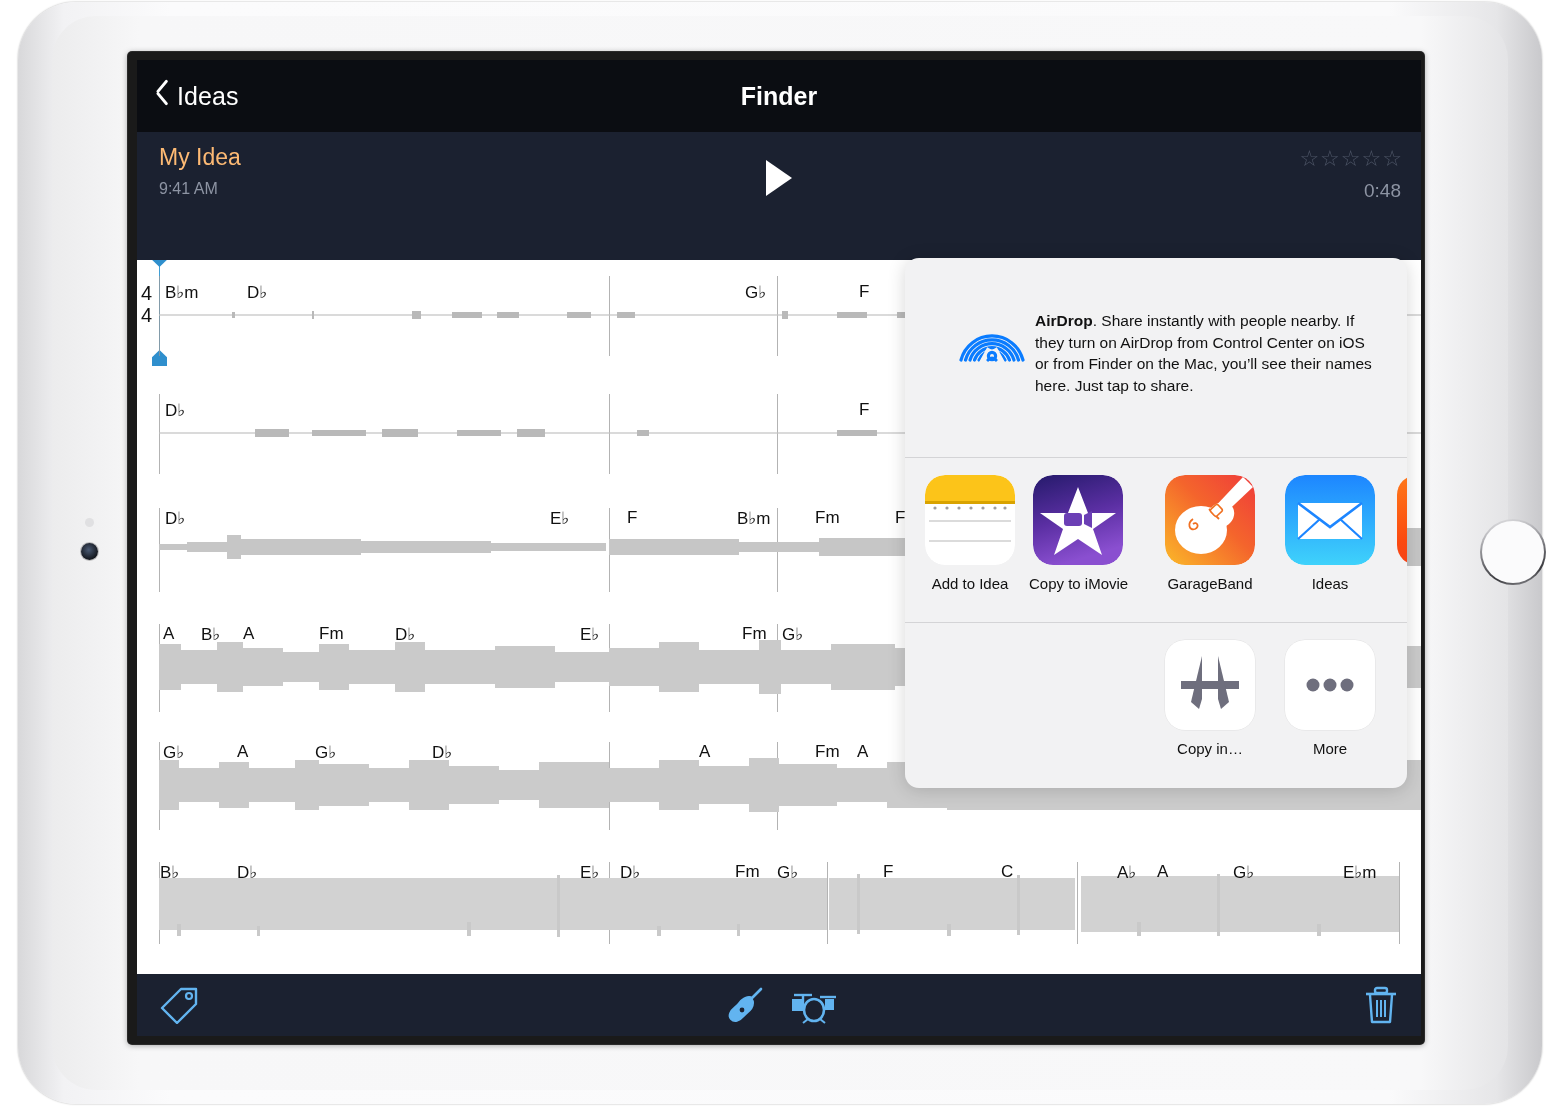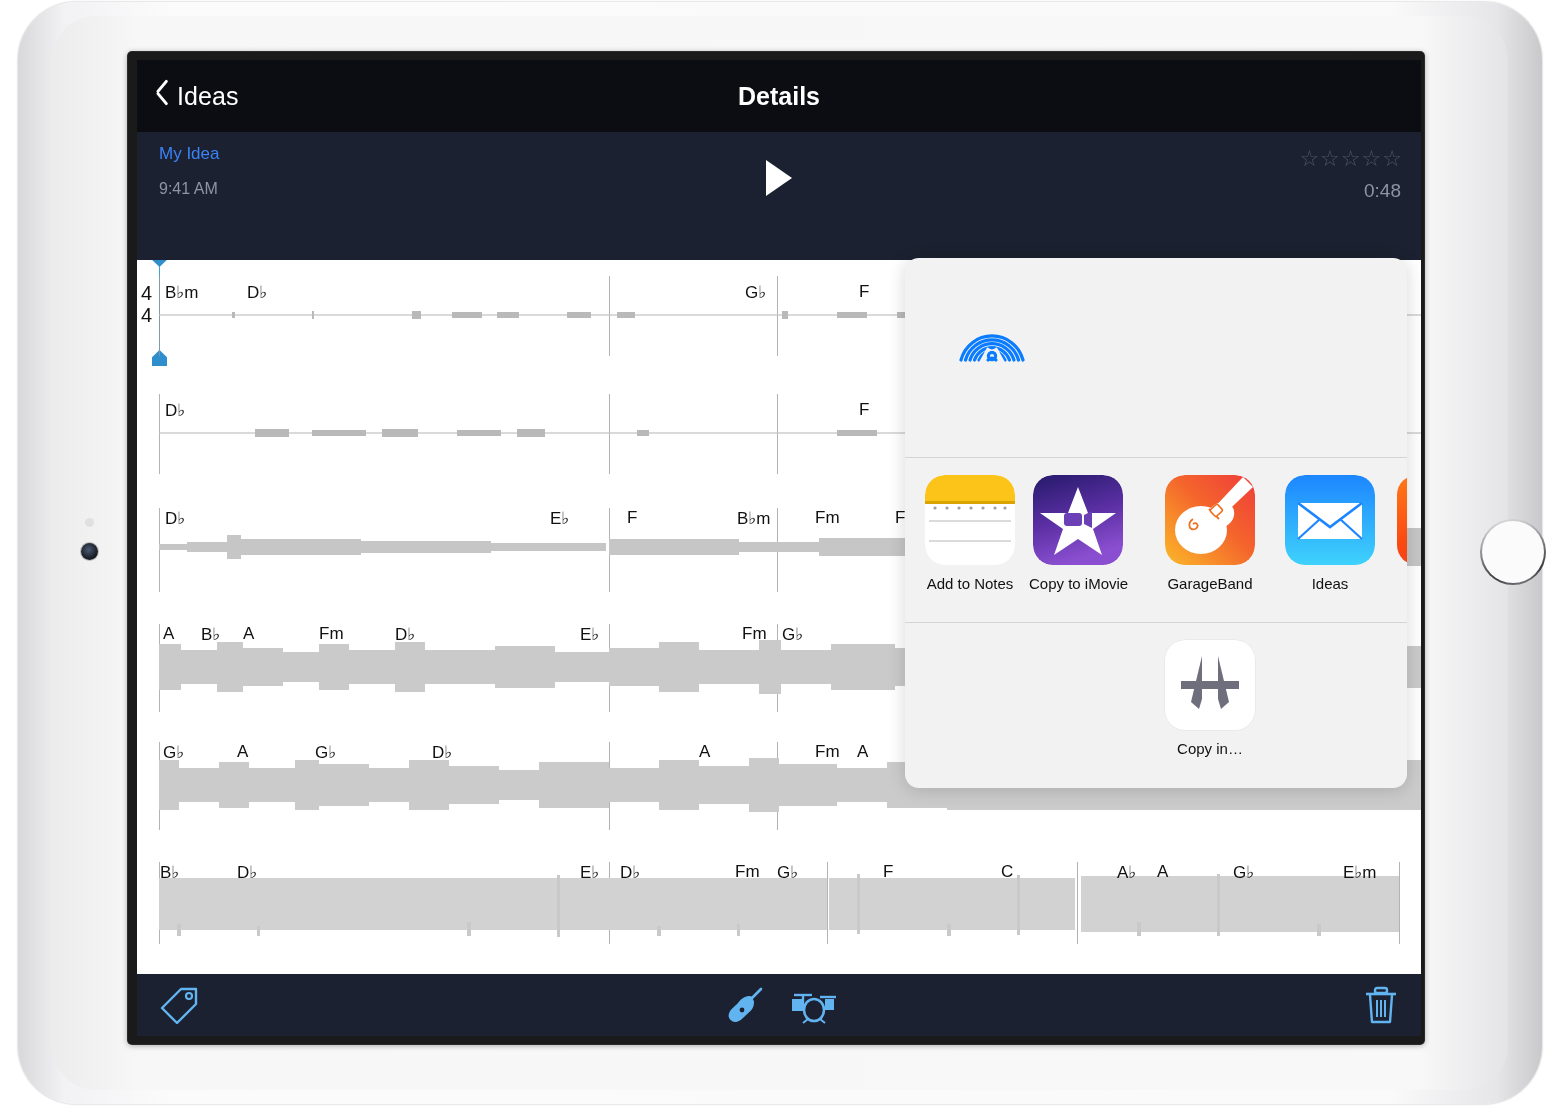--- a/index.html
+++ b/index.html
@@ -82,21 +82,21 @@
   #back-label { font-size: 25px; letter-spacing: .1px; }
   #nav-title {
     width: 100%; text-align: center; color: #fff; font-size: 25px; font-weight: bold;
   }
 
   
   #info-header {
     position: absolute; left: 0; top: 72px; width: 1284px; height: 128px;
     background: #1b2130;
   }
-  #idea-title { position: absolute; left: 22px; top: 12px; color: #3b82f6; font-size: 17px; }
+  #idea-title { position: absolute; left: 22px; top: 12px; color: #fdba74; font-size: 23px; }
   #idea-time  { position: absolute; left: 22px; top: 48px; color: #8d94a3; font-size: 16px; }
   #play-button {
     position: absolute; left: 50%; top: 28px; transform: translateX(-50%);
     width: 0; height: 0; cursor: pointer;
     border-left: 26px solid #ffffff;
     border-top: 18px solid transparent;
     border-bottom: 18px solid transparent;
   }
   #rating-stars {
     position: absolute; right: 18px; top: 14px;
@@ -214,21 +214,21 @@
 
 <div id="screen-bezel"></div>
 
 <div id="screen">
 
   <div id="nav-bar">
     <div id="back-button">
       <span class="chev"></span>
       <span id="back-label">Ideas</span>
     </div>
-    <div id="nav-title">Details</div>
+    <div id="nav-title">Finder</div>
   </div>
 
   <div id="info-header">
     <div id="idea-title">My Idea</div>
     <div id="idea-time">9:41 AM</div>
     <div id="play-button"></div>
     <div id="rating-stars">☆☆☆☆☆</div>
     <div id="duration">0:48</div>
 
     <div id="header-toolbar">
@@ -537,20 +537,21 @@
             <path d="M10.5 56 a27.5 27.5 0 0 1 53 0"></path>
             <path d="M6 56 a32 32 0 0 1 62 0"></path>
           </g>
           <path d="M37 46 L25 68 M37 46 L49 68" stroke="#f2f2f3" stroke-width="11" fill="none"></path>
           <g fill="none" stroke="#0a7cff" stroke-width="3.2" stroke-linecap="round">
             <path d="M33 56 a5 5 0 0 1 8 0"></path>
           </g>
           <circle cx="37" cy="52" r="3.6" fill="none" stroke="#0a7cff" stroke-width="3.2"></circle>
         </svg>
       </div>
+      <div id="airdrop-text"><b>AirDrop</b><span>. Share instantly with people nearby. If they turn on AirDrop from Control Center on iOS or from Finder on the Mac, you’ll see their names here. Just tap to share.</span></div>
     </div>
 
     <div class="icon-row" id="apps-row">
 
       <div class="share-item" style="left:16px;">
         <div class="tile">
           <svg width="90" height="90" viewBox="0 0 90 90">
             <rect x="0" y="0" width="90" height="90" rx="20" fill="#ffffff"></rect>
             <path d="M0 20 a20 20 0 0 1 20 -20 h50 a20 20 0 0 1 20 20 v6 H0 Z" fill="#fcc419"></path>
             <rect x="0" y="26" width="90" height="3" fill="#d9a300"></rect>
@@ -562,21 +563,21 @@
               <circle cx="10" cy="33" r="1.6"></circle>
                 <circle cx="22" cy="33" r="1.6"></circle>
               <circle cx="34" cy="33" r="1.6"></circle>
                 <circle cx="46" cy="33" r="1.6"></circle>
               <circle cx="58" cy="33" r="1.6"></circle>
                 <circle cx="70" cy="33" r="1.6"></circle>
               <circle cx="80" cy="33" r="1.6"></circle>
             </g>
           </svg>
         </div>
-        <div class="lbl">Add to Notes</div>
+        <div class="lbl">Add to Idea</div>
       </div>
 
       <div class="share-item" style="left:124px;">
         <div class="tile">
           <svg width="90" height="90" viewBox="0 0 90 90">
             <defs>
               <linearGradient id="imovieGrad" x1="0" y1="0" x2="0.3" y2="1">
                 <stop offset="0%" stop-color="#251a6b"></stop>
                 <stop offset="55%" stop-color="#5b2fa3"></stop>
                 <stop offset="100%" stop-color="#8a4fd0"></stop>
@@ -645,16 +646,26 @@
           <svg width="90" height="90" viewBox="0 0 90 90">
             <rect x="16" y="41" width="58" height="8" fill="#6e6e7d"></rect>
             <path d="M53 16 L64 62 l-8 7 l-3 -10 Z" fill="#6e6e7d"></path>
             <path d="M37 16 L26 62 l8 7 l3 -10 Z" fill="#6e6e7d" transform="rotate(0 37 40)"></path>
             <path d="M52 16 L40 66 l6 6 l10 -5 Z" fill="#6e6e7d" opacity="0"></path>
           </svg>
         </div>
         <div class="lbl">Copy in…</div>
       </div>
 
+      <div class="share-item" style="left:376px;">
+        <div class="tile tile-white">
+          <svg width="90" height="90" viewBox="0 0 90 90">
+            <circle cx="28" cy="45" r="6.5" fill="#6e6e7d"></circle>
+            <circle cx="45" cy="45" r="6.5" fill="#6e6e7d"></circle>
+            <circle cx="62" cy="45" r="6.5" fill="#6e6e7d"></circle>
+          </svg>
+        </div>
+        <div class="lbl">More</div>
+      </div>
     </div>
   </div>
 
 </div>
 
 </body></html>

